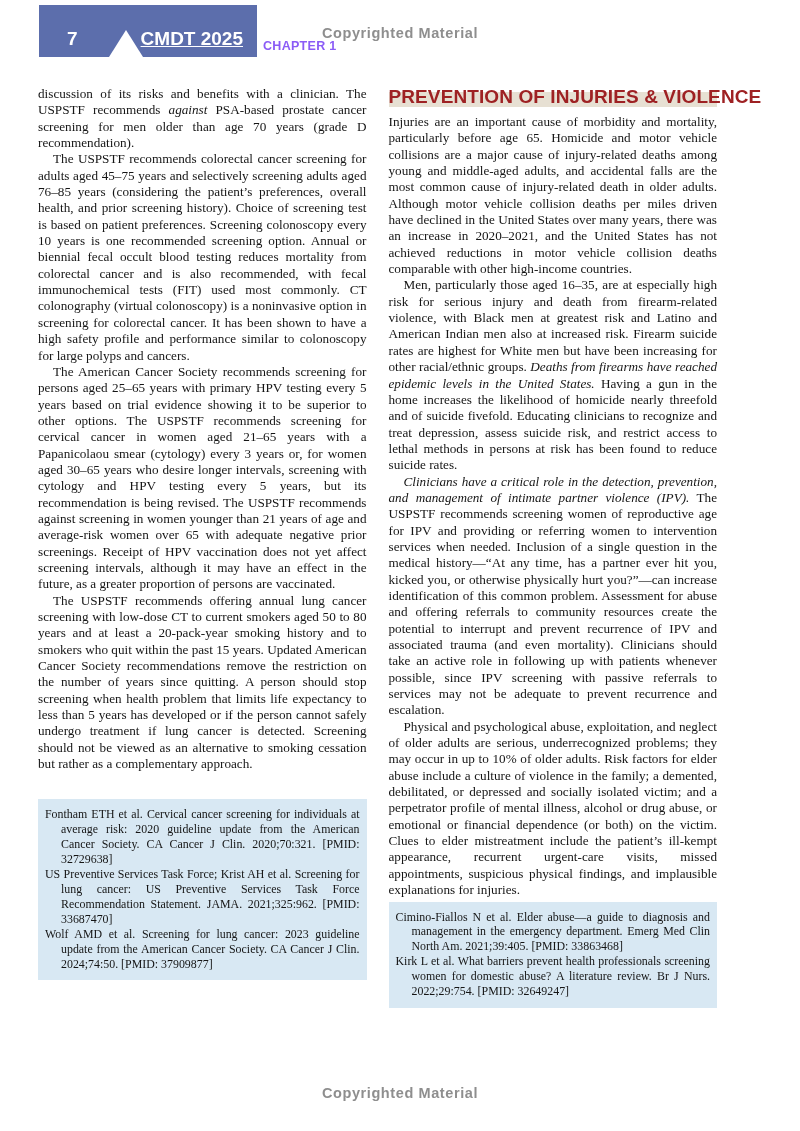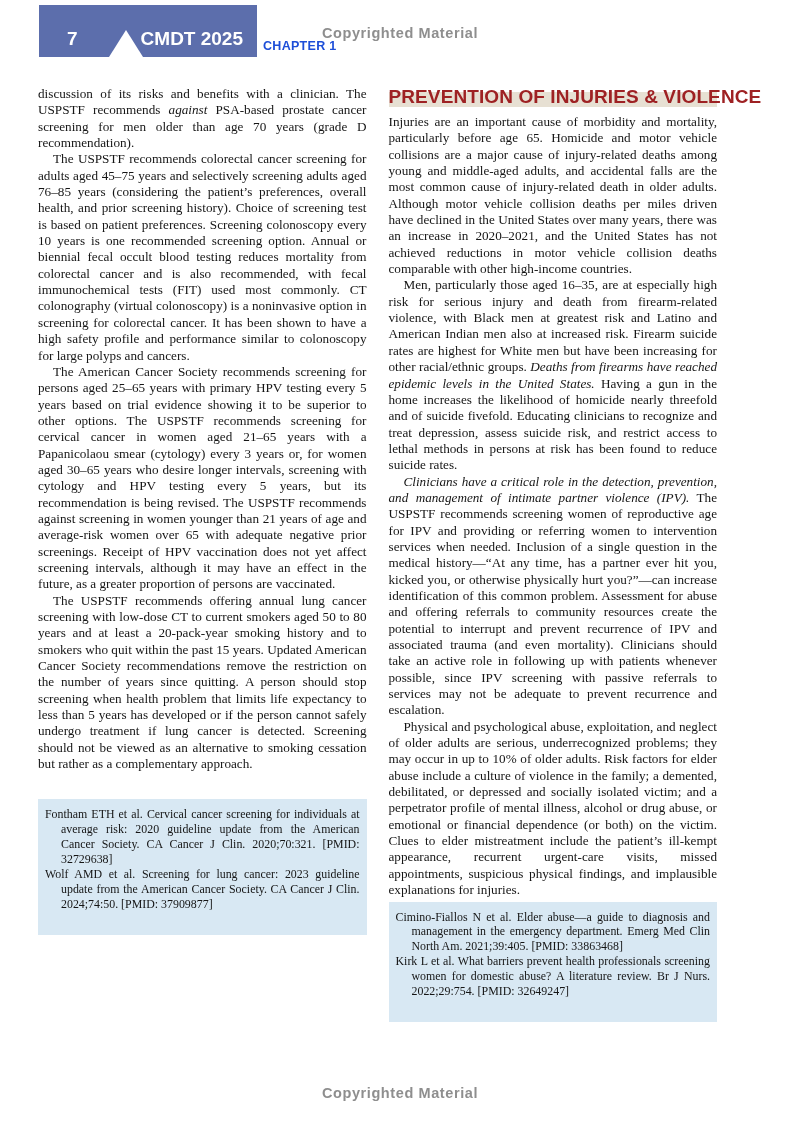--- a/index.html
+++ b/index.html
@@ -22,26 +22,26 @@
     position:absolute;bottom:0;left:70px;width:0;height:0;
     border-left:17px solid transparent;border-right:17px solid transparent;
     border-bottom:27px solid #ffffff;
   }
   .banner .pagenum{
     position:absolute;left:28px;bottom:7px;color:#fff;
     font-family:"Liberation Sans", sans-serif;font-weight:700;font-size:19px;
   }
   .banner .booktitle{
     position:absolute;right:14px;bottom:7px;color:#fff;
-    font-family:"Liberation Sans", sans-serif;font-weight:700;font-size:19px;
+    font-family:"Liberation Sans", sans-serif;font-weight:700;font-size:19px;text-decoration:underline;
   }
   .chapter-label{
     position:absolute;top:39px;left:263px;
     font-family:"Liberation Sans", sans-serif;font-weight:700;
-    font-size:12.5px;color:#1d4ed8;letter-spacing:.3px;
+    font-size:12.5px;color:#8b5cf6;letter-spacing:.3px;
   }
   
   .columns{
     position:absolute;top:86px;left:38px;width:680px;
     display:flex;gap:22px;
   }
   .col{width:328.5px;}
   .body-para{
     margin:0;text-align:justify;
     font-size:13.2px;line-height:16.35px;
@@ -58,21 +58,21 @@
   }
   .section-heading .txt{
     position:relative;
     font-family:"Liberation Sans", sans-serif;font-weight:700;
     font-size:19px;line-height:21px;color:var(--heading-red,#9e2123);
     letter-spacing:.1px;white-space:nowrap;
   }
   
   .ref-box{
     background:var(--refbox-bg,#d8e8f3);
-    padding:8px 7px 23px 7px;box-sizing:border-box;
+    padding:8px 7px 9px 7px;box-sizing:border-box;
   }
   .ref-box.left-box{margin-top:27px;}
   .ref-box.right-box{margin-top:3px;}
   .ref-entry{
     font-size:11.9px;line-height:14.9px;text-align:justify;
     padding-left:16px;text-indent:-16px;margin:0;
   }
   
   .bottom-copyright{
     position:absolute;top:1085px;left:0;width:800px;text-align:center;
@@ -96,20 +96,21 @@
 <div class="columns">
   <div class="col">
     <div id="left-paras">
         <p class="body-para"><span>discussion of its risks and benefits with a clinician. The USPSTF recommends </span><i>against</i><span> PSA-based prostate cancer screening for men older than age 70 years (grade D recommendation).</span></p>
         <p class="body-para indent"><span>The USPSTF recommends colorectal cancer screening for adults aged 45–75 years and selectively screening adults aged 76–85 years (considering the patient’s preferences, overall health, and prior screening history). Choice of screening test is based on patient preferences. Screening colonoscopy every 10 years is one recommended screening option. Annual or biennial fecal occult blood testing reduces mortality from colorectal cancer and is also recommended, with fecal immunochemical tests (FIT) used most commonly. CT colonography (virtual colonoscopy) is a noninvasive option in screening for colorectal cancer. It has been shown to have a high safety profile and performance similar to colonoscopy for large polyps and cancers.</span></p>
         <p class="body-para indent"><span>The American Cancer Society recommends screening for persons aged 25–65 years with primary HPV testing every 5 years based on trial evidence showing it to be superior to other options. The USPSTF recommends screening for cervical cancer in women aged 21–65 years with a Papanicolaou smear (cytology) every 3 years or, for women aged 30–65 years who desire longer intervals, screening with cytology and HPV testing every 5 years, but its recommendation is being revised. The USPSTF recommends against screening in women younger than 21 years of age and average-risk women over 65 with adequate negative prior screenings. Receipt of HPV vaccination does not yet affect screening intervals, although it may have an effect in the future, as a greater proportion of persons are vaccinated.</span></p>
         <p class="body-para indent"><span>The USPSTF recommends offering annual lung cancer screening with low-dose CT to current smokers aged 50 to 80 years and at least a 20-pack-year smoking history and to smokers who quit within the past 15 years. Updated American Cancer Society recommendations remove the restriction on the number of years since quitting. A person should stop screening when health problem that limits life expectancy to less than 5 years has developed or if the person cannot safely undergo treatment if lung cancer is detected. Screening should not be viewed as an alternative to smoking cessation but rather as a complementary approach.</span></p>
       </div>
     <div class="ref-box left-box" id="left-refs">
         <p class="ref-entry">Fontham ETH et al. Cervical cancer screening for individuals at average risk: 2020 guideline update from the American Cancer Society. CA Cancer J Clin. 2020;70:321. [PMID: 32729638]</p>
+        <p class="ref-entry">US Preventive Services Task Force; Krist AH et al. Screening for lung cancer: US Preventive Services Task Force Recommendation Statement. JAMA. 2021;325:962. [PMID: 33687470]</p>
         <p class="ref-entry">Wolf AMD et al. Screening for lung cancer: 2023 guideline update from the American Cancer Society. CA Cancer J Clin. 2024;74:50. [PMID: 37909877]</p>
       </div>
   </div>
   <div class="col">
     <div class="section-heading">
       <span class="bar"></span>
       <span class="txt">PREVENTION OF INJURIES &amp; VIOLENCE</span>
     </div>
     <div id="right-paras">
         <p class="body-para"><span>Injuries are an important cause of morbidity and mortality, particularly before age 65. Homicide and motor vehicle collisions are a major cause of injury-related deaths among young and middle-aged adults, and accidental falls are the most common cause of injury-related death in older adults. Although motor vehicle collision deaths per miles driven have declined in the United States over many years, there was an increase in 2020–2021, and the United States has not achieved reductions in motor vehicle collision deaths comparable with other high-income countries.</span></p>

